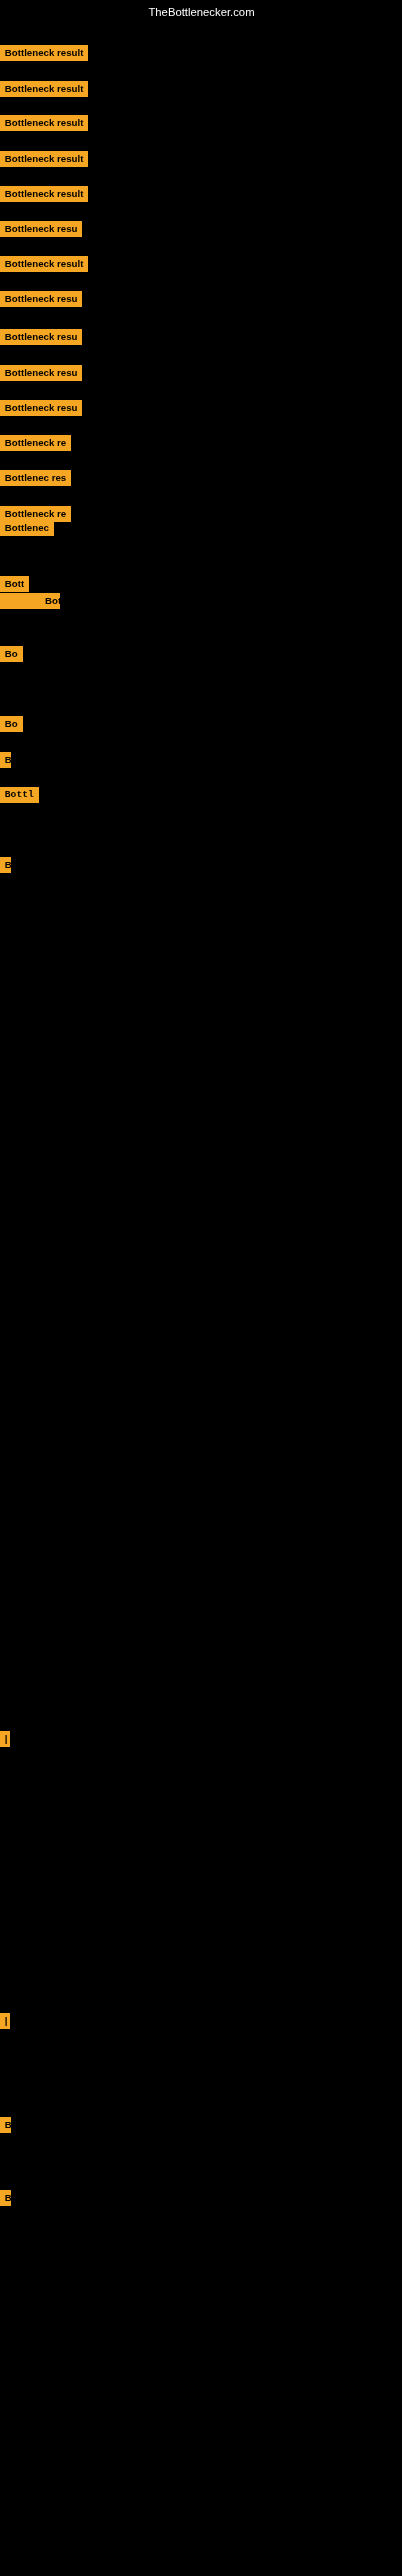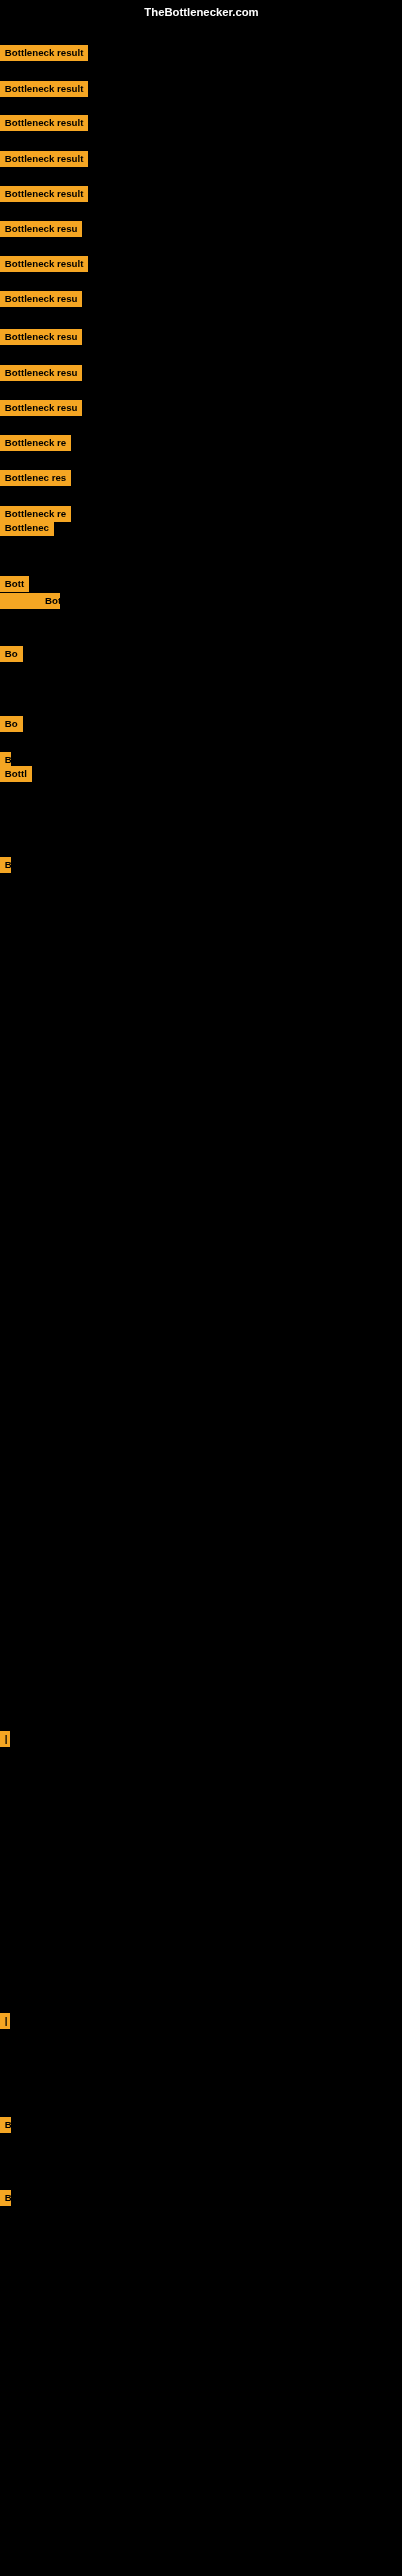--- a/index.html
+++ b/index.html
@@ -14,21 +14,21 @@
       font-family: Arial, sans-serif;
       position: relative;
     }
     .site-title {
       position: absolute;
       top: 6.4px;
       left: 50%;
       transform: translateX(-50%);
       color: #ffffff;
       font-size: 11.3px;
-      font-weight: bold;
+      font-weight: normal;
       white-space: nowrap;
     }
     .bottleneck-badge {
       position: absolute;
       background-color: #f5a623;
       color: #000000;
       font-size: 9.7px;
       font-weight: bold;
       padding: 2.4px 4.8px;
       left: 0;
@@ -55,19 +55,19 @@
 <div class="bottleneck-badge" style="top: 400px; max-width: 101px;">Bottleneck resu</div>
 <div class="bottleneck-badge" style="top: 435px; max-width: 93px;">Bottleneck re</div>
 <div class="bottleneck-badge" style="top: 470px; max-width: 95px;">Bottlenec res</div>
 <div class="bottleneck-badge" style="top: 506px; max-width: 90px;">Bottleneck re</div>
 <div class="bottleneck-badge" style="top: 520px; max-width: 72px;">Bottlenec</div>
 <div class="bottleneck-badge" style="top: 576px; max-width: 40px;">Bott</div>
 <div class="bottleneck-badge" style="top: 593px; max-width: 60px; padding-left: 45px;">Bottlen</div>
 <div class="bottleneck-badge" style="top: 646px; max-width: 22.5px;">Bo</div>
 <div class="bottleneck-badge" style="top: 716px; max-width: 22.5px;">Bo</div>
 <div class="bottleneck-badge" style="top: 752px; max-width: 11.3px;">B</div>
-<div class="bottleneck-badge" style="top: 766px; max-width: 44px;">Bottl</div>
+<div class="bottleneck-badge" style="top: 787px; max-width: 44px; font-family: Liberation Mono, monospace;">Bottl</div>
 <div class="bottleneck-badge" style="top: 857px; max-width: 11.3px;">B</div>
 <div class="bottleneck-badge" style="top: 1731px; max-width: 6.4px;">|</div>
 <div class="bottleneck-badge" style="top: 2013px; max-width: 6.4px;">|</div>
 <div class="bottleneck-badge" style="top: 2117px; max-width: 11.3px;">B</div>
 <div class="bottleneck-badge" style="top: 2190px; max-width: 11.3px;">B</div>
 
 
 </body></html>

